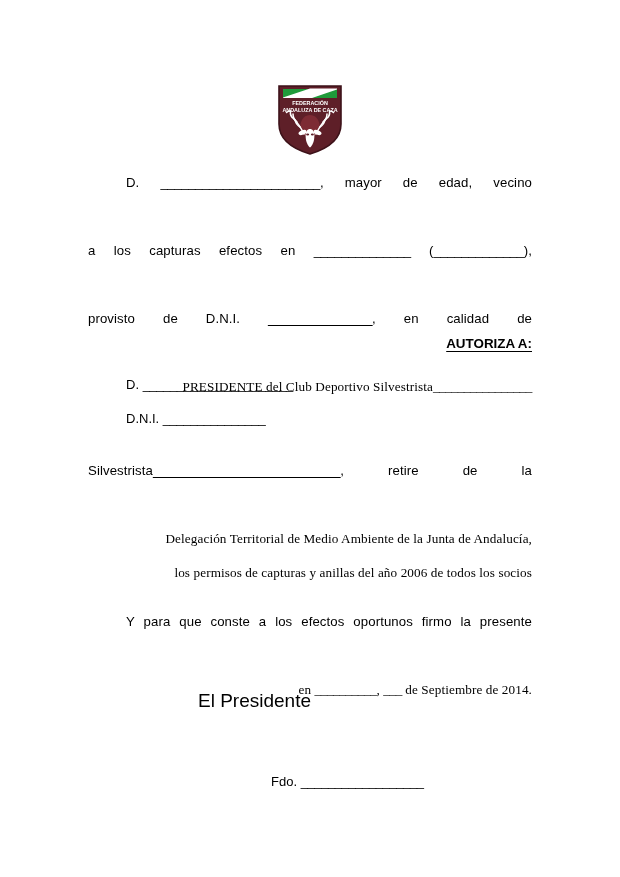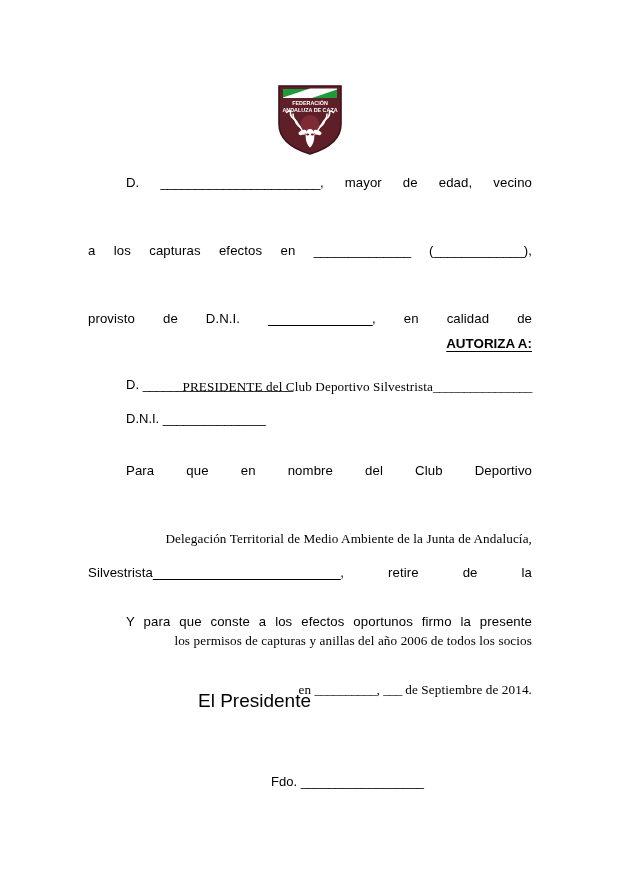--- a/index.html
+++ b/index.html
@@ -210,25 +210,24 @@
   <div class="heading">
     <span>AUTORIZA A:</span>
   </div>
 
   <div class="auth-block">
     <div class="auth-line"><span>D.</span> <span class="blank">______________________</span></div>
     <div class="auth-line"><span>D.N.I.</span> <span class="blank">_______________</span></div>
   </div>
 
   <div class="main-para">
-    <p class="para indent"><span>Para</span> <span>que</span> <span>en</span> <span>nombre</span> <span>del</span> <span>Club</span> <span>Deportivo</span></p>
+
+    <p class="para"><span>Silvestrista</span><span class="blank ul">___________________________</span><span>,</span> <span>retire</span> <span>de</span> <span>la</span></p>
 
     <p class="para noj">Delegación Territorial de Medio Ambiente de la Junta de Andalucía,</p>
-
-    <p class="para"><span>Silvestrista</span><span class="blank ul">___________________________</span><span>,</span> <span>retire</span> <span>de</span> <span>la</span></p>
     <p class="para noj">los permisos de capturas y anillas del año 2006 de todos los socios</p>
   </div>
 
   <div class="closing-para">
     <p class="para indent">Y para que conste a los efectos oportunos firmo la presente</p>
     <p class="para noj"><span>en</span> <span class="blank">__________</span><span>,</span> <span class="blank">___</span> <span>de Septiembre  de 2014.</span></p>
   </div>
 
   <div class="sig-title">
     <span class="inner">El Presidente</span>

